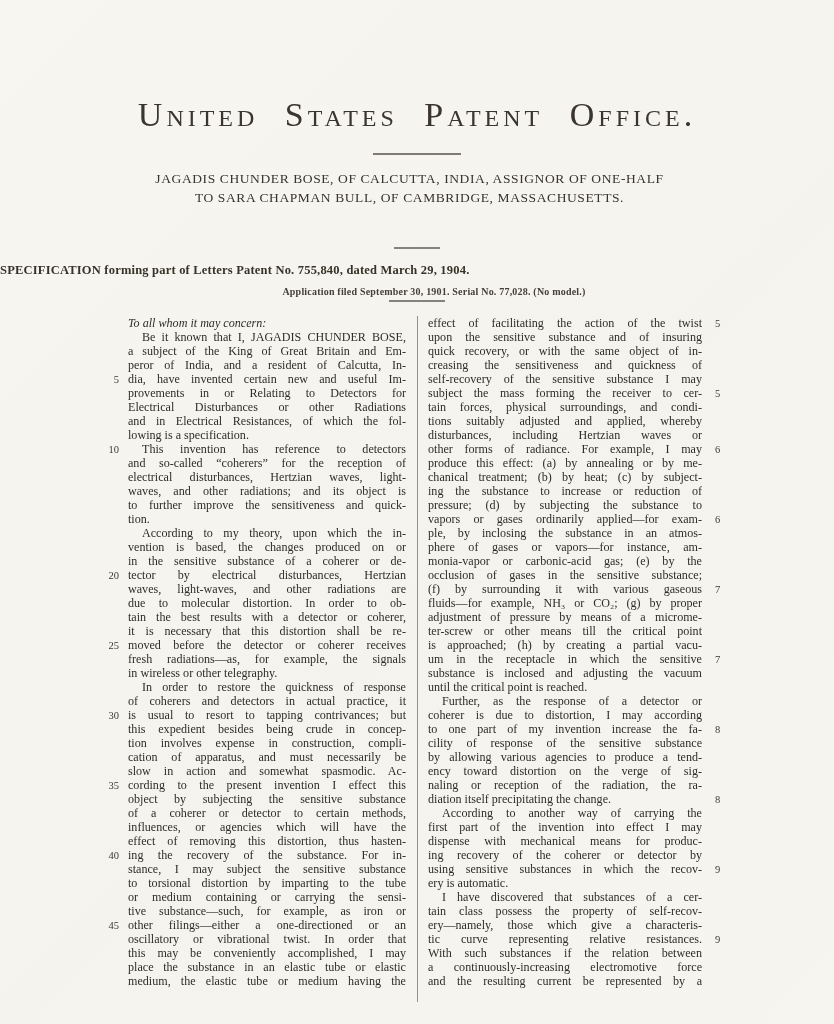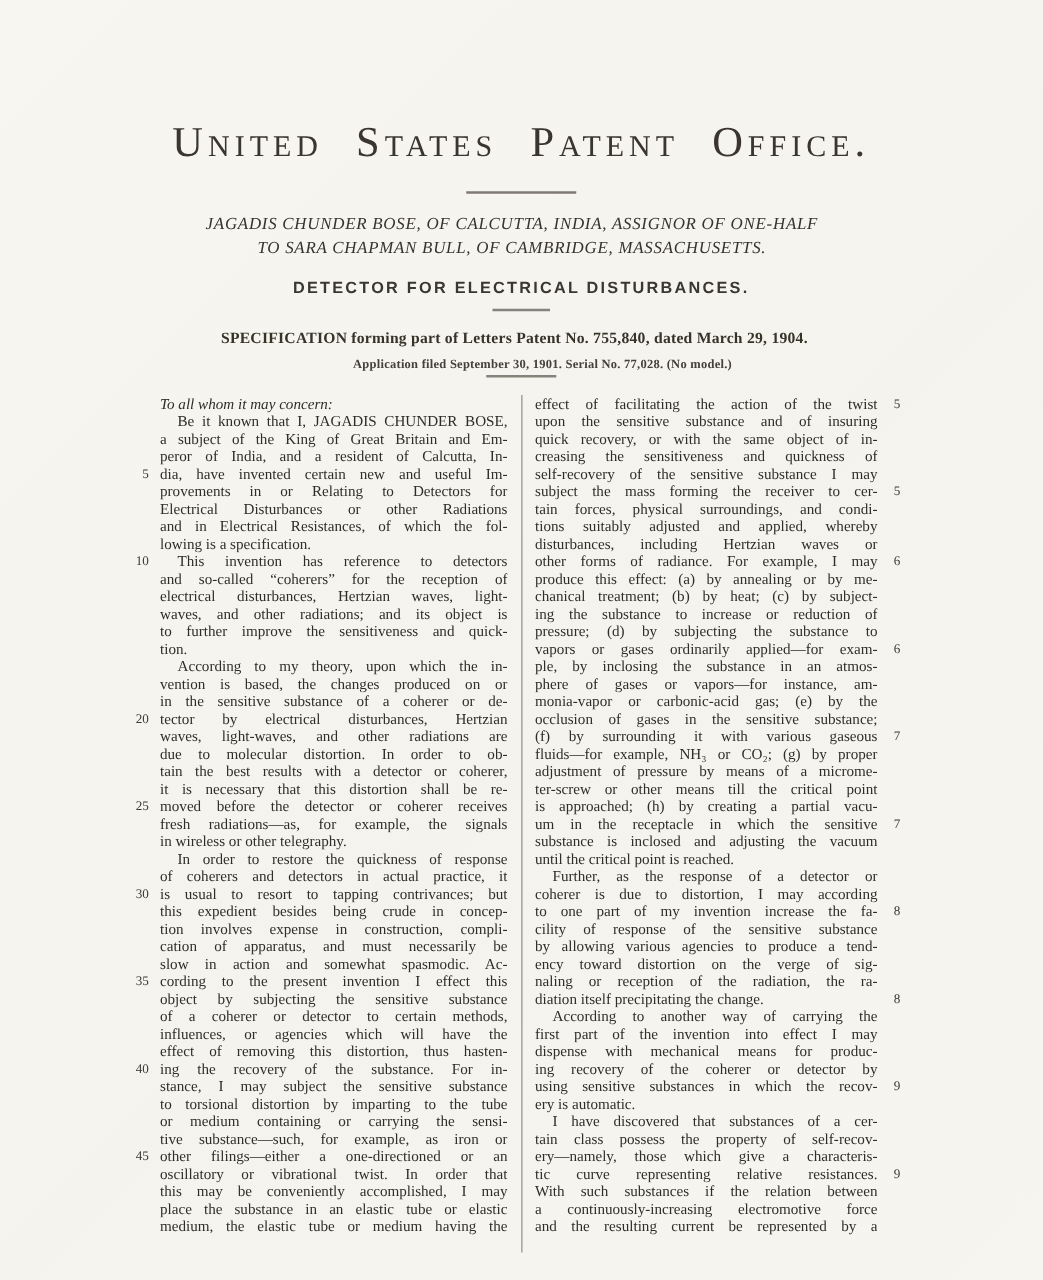--- a/index.html
+++ b/index.html
@@ -44,37 +44,35 @@
   .rule-sm2   { top: 300px; width: 56px; height: 1.5px; opacity: .7; }
   
   .grantee {
     position: absolute;
     top: 169px; left: 0; right: 15px;
     text-align: center;
     font-size: 13.5px;
     line-height: 19px;
     letter-spacing: 0.6px;
     color: #37342e;
-    font-style: italic;
   }
   
   .invention-title {
     position: absolute;
     top: 222px; left: 0; right: 0;
     text-align: center;
     font-family: "Liberation Sans", sans-serif;
     font-weight: bold;
     font-size: 13px;
     letter-spacing: 1.8px;
     color: #3a3731;
   }
   .spec-line {
     position: absolute;
     top: 263px; left: 0; right: 11px;
-    text-align: center;
     font-weight: bold;
     font-size: 12.5px;
     letter-spacing: 0.2px;
     color: #363329;
   }
   .app-line {
     position: absolute;
     top: 286px; left: 0; right: 0;
     text-align: center;
     font-weight: bold;
@@ -133,21 +131,20 @@
 
   <h1 class="office-title">United States Patent Office.</h1>
 
   <div class="rule rule-title"></div>
 
   <div class="grantee">
     <div>JAGADIS CHUNDER BOSE, OF CALCUTTA, INDIA, ASSIGNOR OF ONE-HALF</div>
     <div>TO SARA CHAPMAN BULL, OF CAMBRIDGE, MASSACHUSETTS.</div>
   </div>
 
-  <h2 class="invention-title">DETECTOR FOR ELECTRICAL DISTURBANCES.</h2>
 
   <div class="rule rule-sm"></div>
 
   <div class="spec-line">SPECIFICATION forming part of Letters Patent No. 755,840, dated March 29, 1904.</div>
 
   <div class="app-line">Application filed September 30, 1901.  Serial No. 77,028.  (No model.)</div>
 
   <div class="rule rule-sm2"></div>
 
   <div class="columns">

